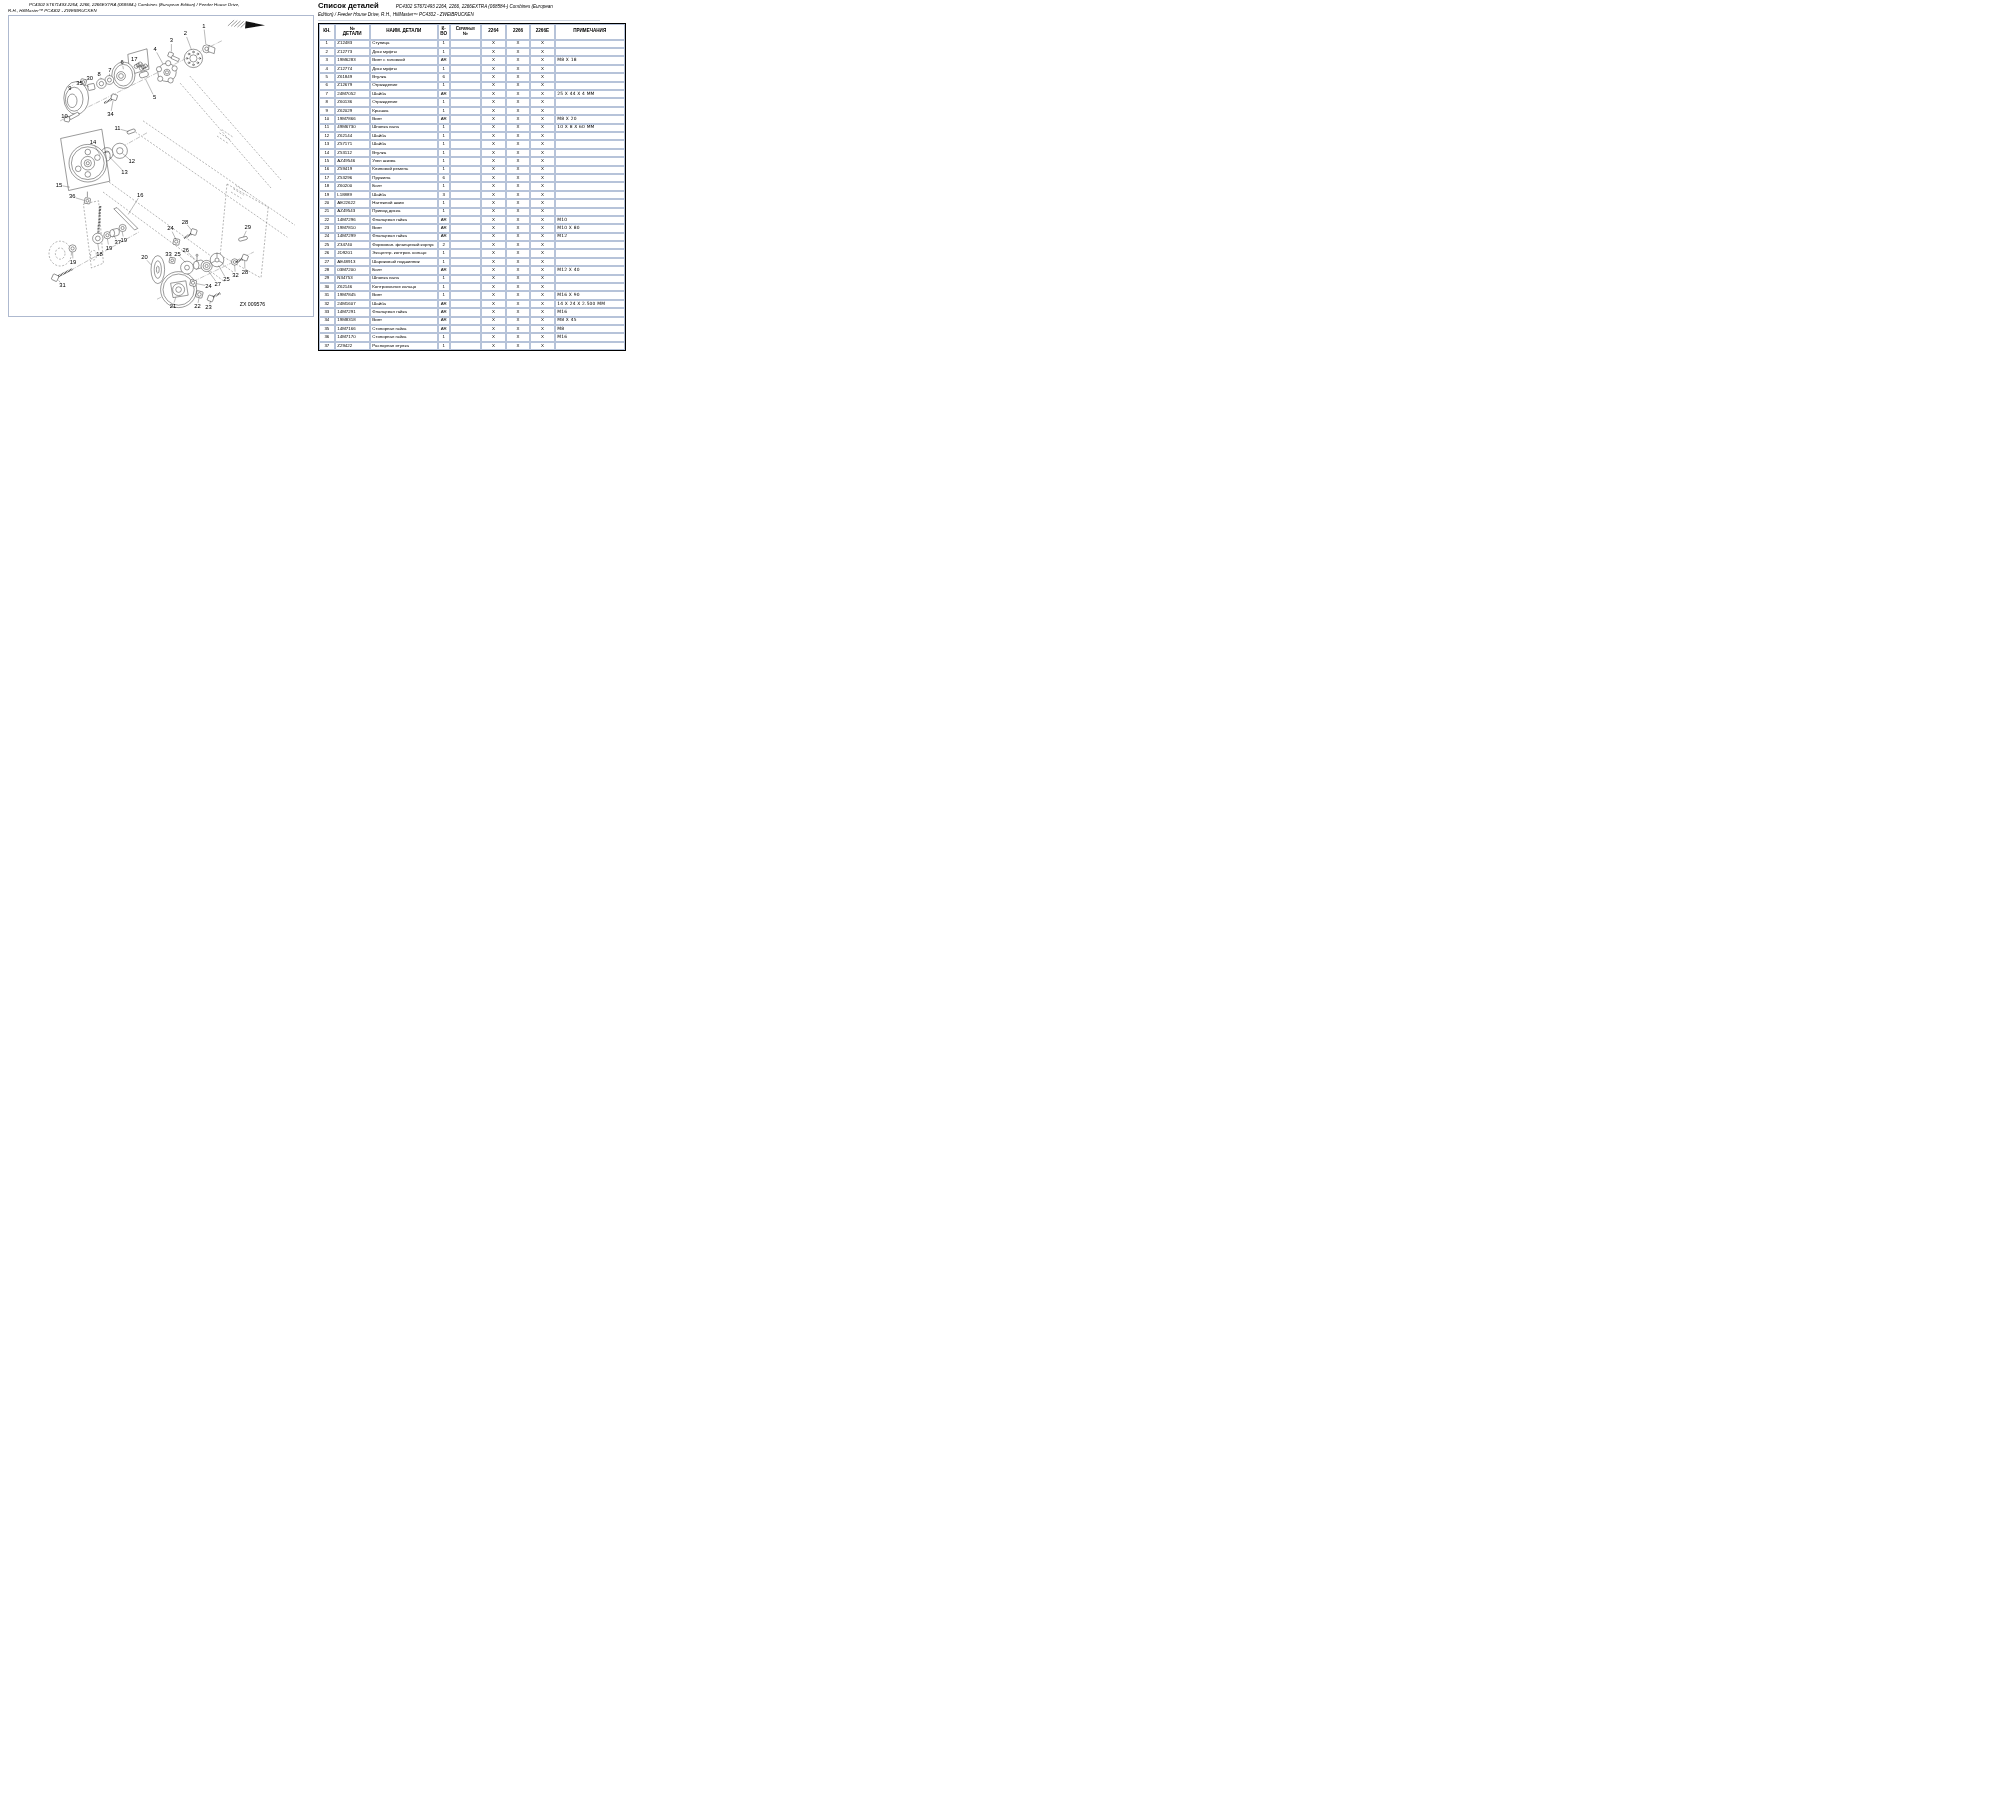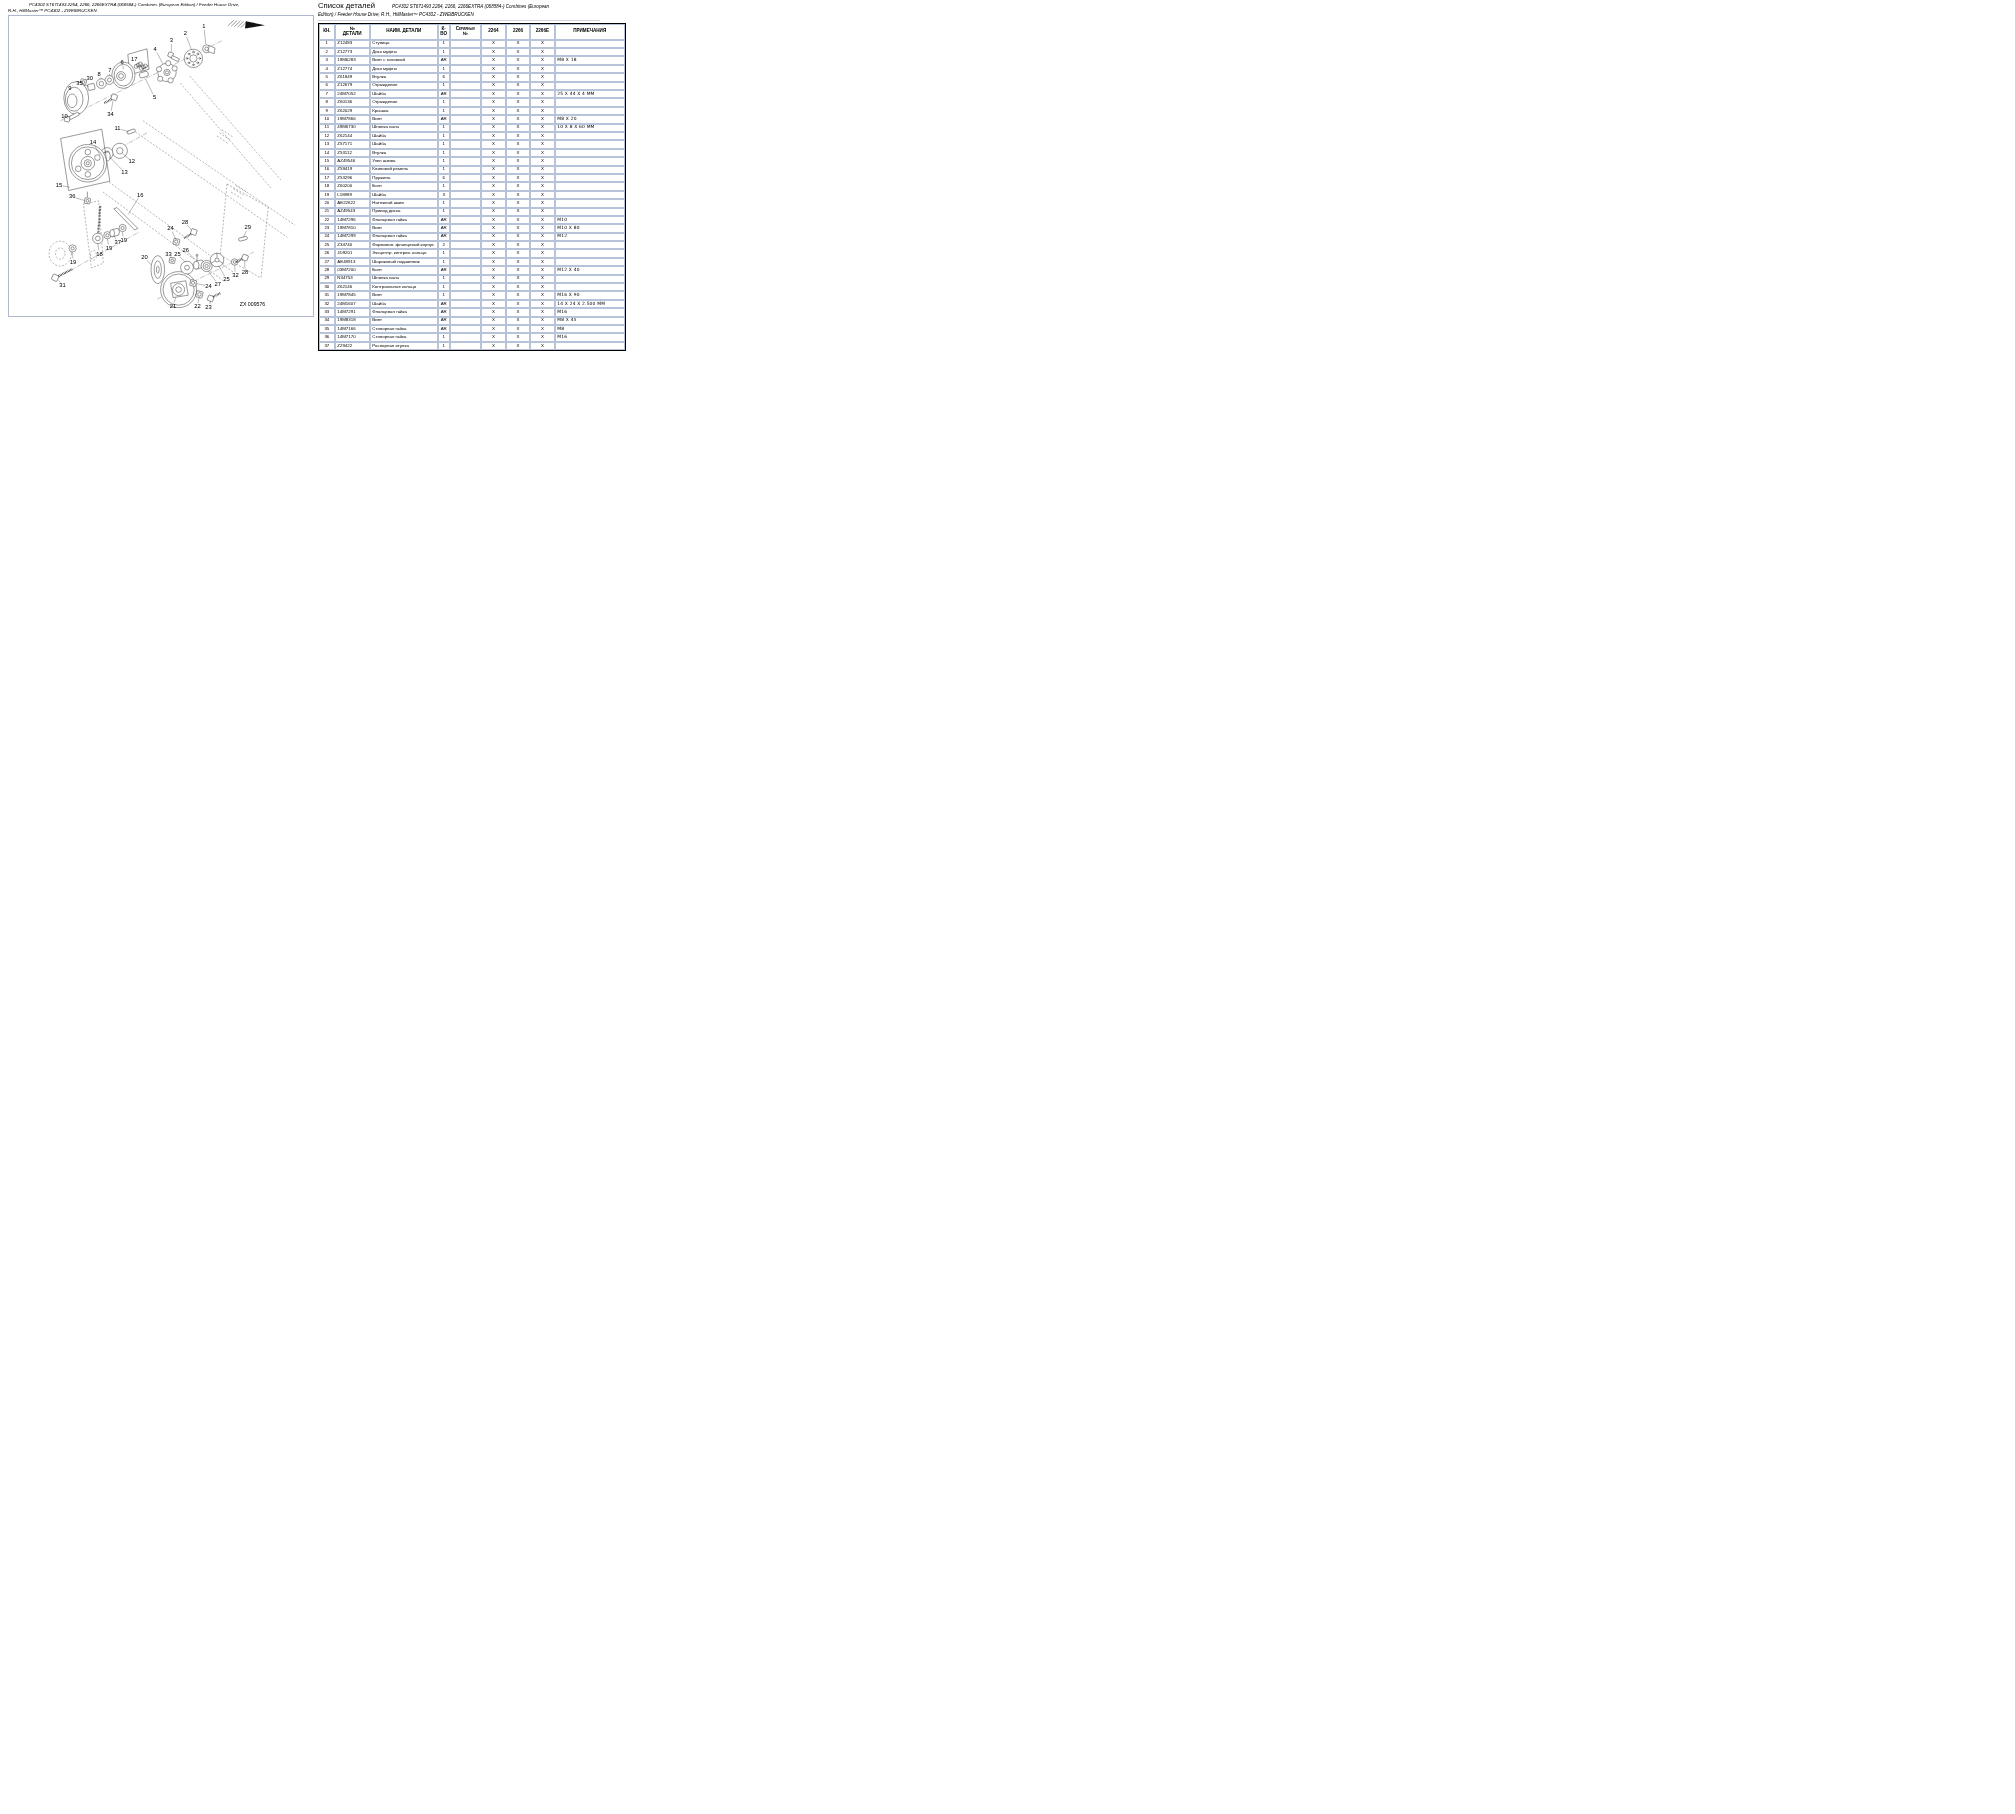--- a/index.html
+++ b/index.html
@@ -16,21 +16,21 @@
   .fl{stroke:#1a1a1a;fill:#fff;stroke-width:1.1;}
   .axis{stroke:#444;stroke-width:.8;stroke-dasharray:12 3 2 3;fill:none;}
   .dash{stroke:#333;stroke-width:.9;stroke-dasharray:5 4;fill:none;}
   .thread{stroke:#1a1a1a;stroke-width:5.5;stroke-dasharray:1.5 2.2;}
   .leader{stroke:#222;stroke-width:.8;}
   text.callout{font-family:"Liberation Sans",sans-serif;font-size:14.5px;fill:#000;}
   text.code{font-family:"Liberation Sans",sans-serif;font-size:13px;fill:#000;}
 
   
   .right-title{position:absolute;left:318px;top:3.2px;width:305px;line-height:6.4px;}
-  .right-title .big{font-size:7.7px;font-weight:normal;margin-right:17px;}
+  .right-title .big{font-size:7.7px;font-weight:bold;margin-right:17px;}
   .right-title .sub{font-size:4.6px;font-style:italic;}
   .hdr-rule{position:absolute;left:318px;top:20px;width:282px;height:0.8px;background:#ccd3df;}
 
   
   .parts-table{position:absolute;left:318px;top:23px;border-collapse:separate;border-spacing:0.4px;border:1.2px solid #000;background:#fff;table-layout:fixed;}
   .parts-table th,.parts-table td{border:0.4px solid #b6c3d9;background:#fff;padding:0 1.6px;overflow:hidden;}
   .parts-table th{font-size:4.6px;font-weight:bold;text-align:center;vertical-align:middle;white-space:pre-line;line-height:4.8px;height:13.7px;}
   .parts-table th.smallcaps{font-variant:small-caps;}
   .parts-table td{font-size:4.4px;height:6.4px;vertical-align:middle;line-height:4.8px;}
   .parts-table tr.body-row{height:6.4px;}

